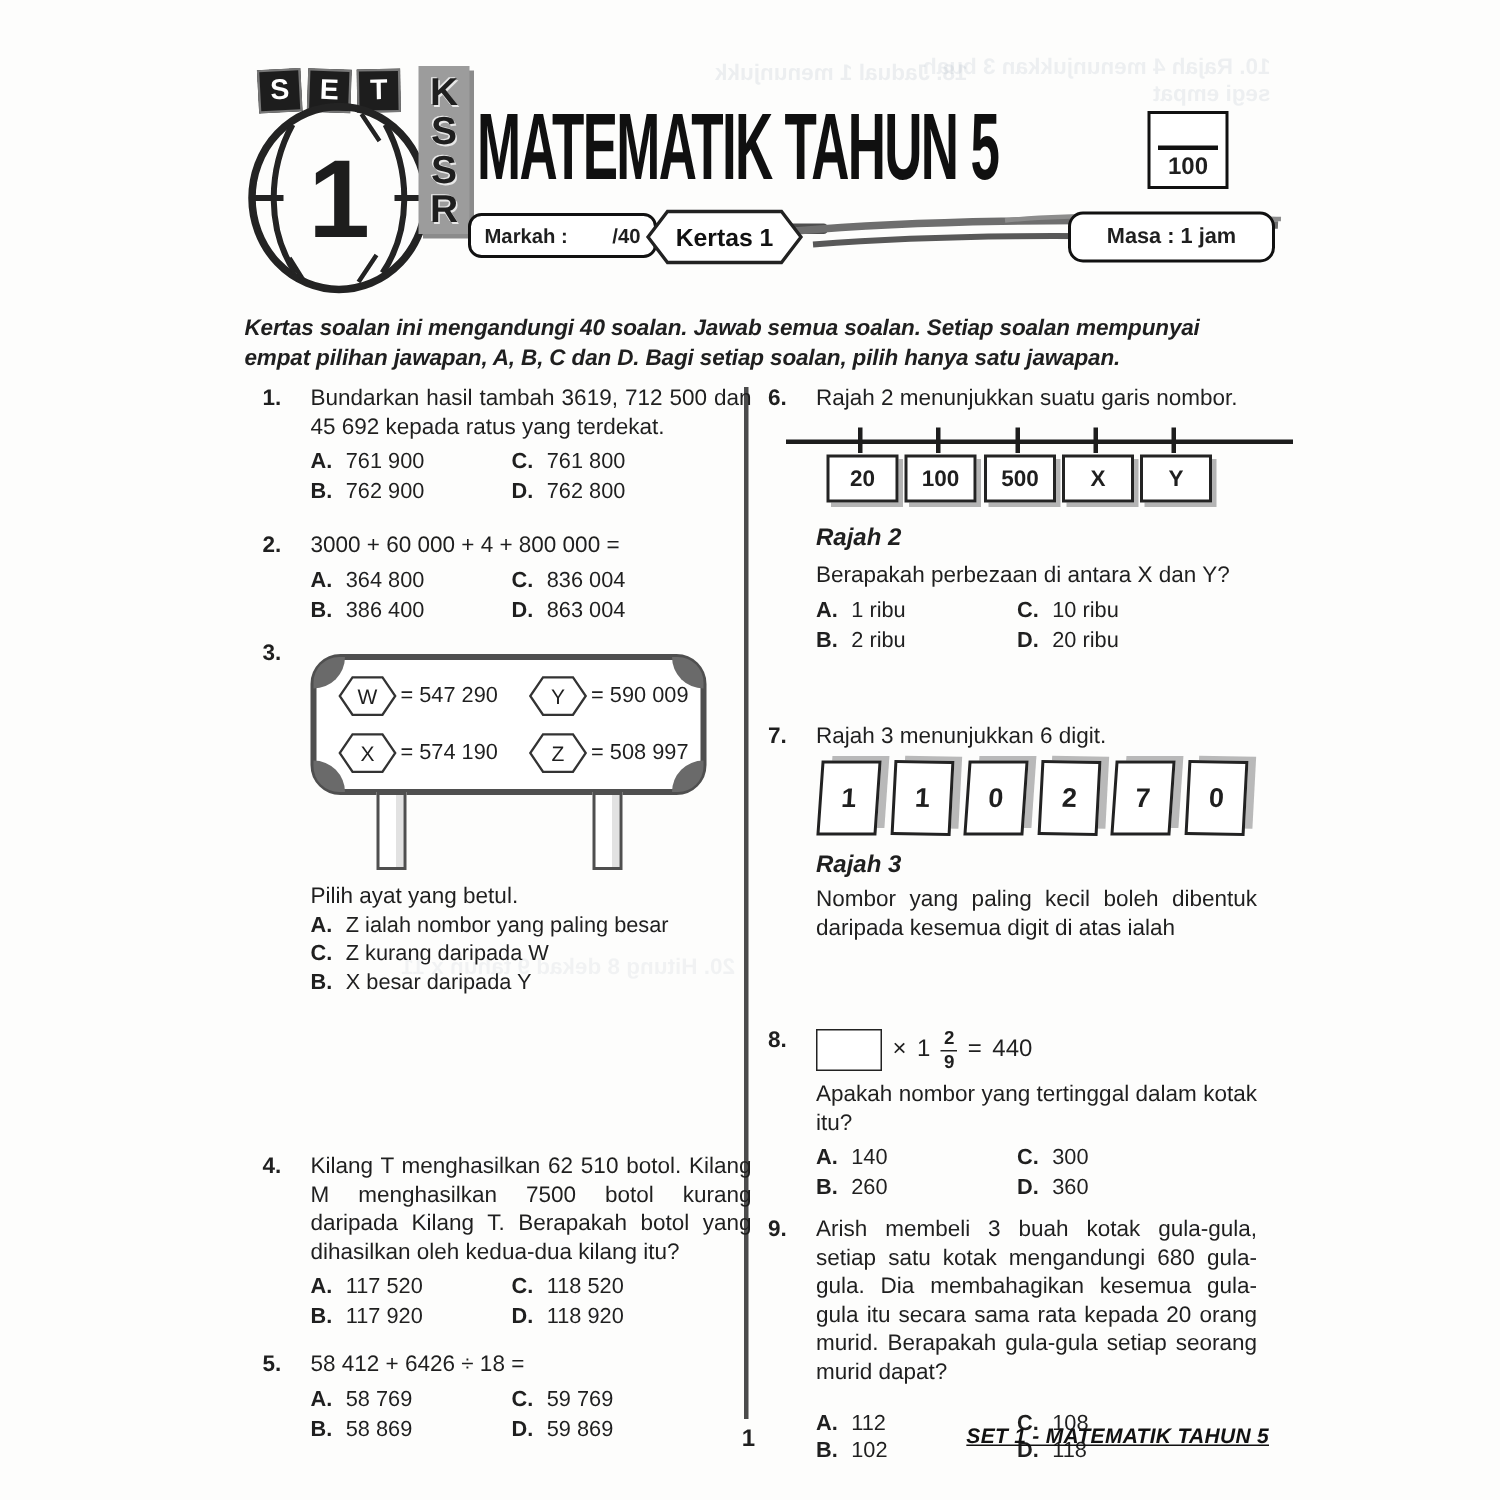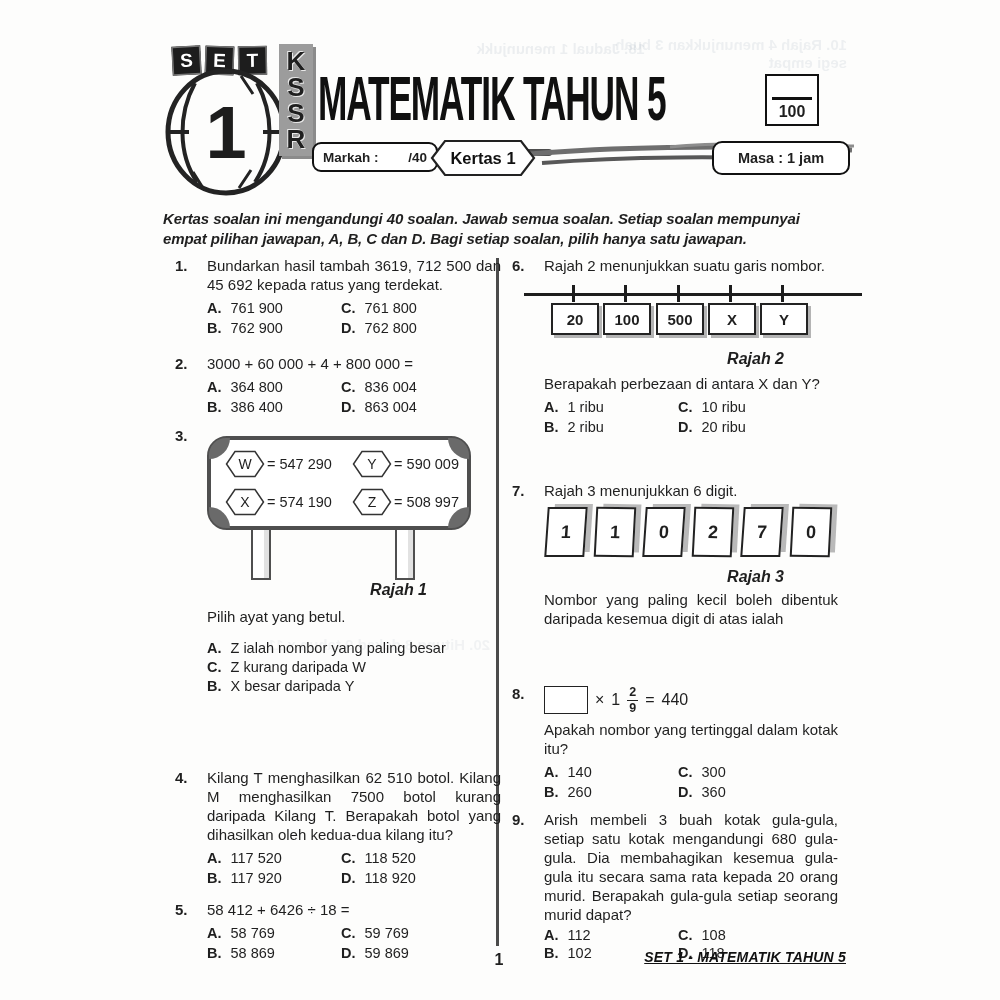--- a/index.html
+++ b/index.html
@@ -43,21 +43,21 @@
   .col-left{left:163px;} .col-right{left:508px;}
   .q{position:absolute;display:flex;width:334px;}
   .col-left .q{padding-left:12px;} .col-right .q{padding-left:4px;}
   .qnum{font-weight:bold;width:32px;flex:none;font-size:15px;line-height:19px;}
   .qbody{width:294px;}
   .qtext{font-size:15px;line-height:19px;text-align:justify;}
   .prompt{text-align:left;}
   .opts{display:grid;grid-template-columns:134px auto;margin-top:4px;font-size:14.5px;line-height:20px;}
   .opts-1col{display:block;line-height:19px;}
   .olab{font-weight:bold;margin-right:9px;}
-  .fig-caption{font-weight:bold;font-style:italic;text-align:right;font-size:16px;line-height:19px;}
+  .fig-caption{font-weight:bold;font-style:italic;text-align:left;font-size:16px;line-height:19px;}
 
   
   .board-wrap{position:relative;width:264px;height:144px;margin-top:10px;}
   .board-face{position:absolute;left:0;top:0;width:256px;height:86px;border:4px solid #4f4f4f;border-radius:20px;background:#fff;}
   .corner{position:absolute;width:21px;height:21px;background:#6a6a6a;}
   .c-tl{left:-2px;top:-2px;border-radius:17px 0 100% 0;}
   .c-tr{right:-2px;top:-2px;border-radius:0 17px 0 100%;}
   .c-bl{left:-2px;bottom:-2px;border-radius:0 100% 0 17px;}
   .c-br{right:-2px;bottom:-2px;border-radius:100% 0 17px 0;}
   .brow{position:absolute;left:14px;right:8px;display:flex;justify-content:space-between;}
@@ -221,23 +221,22 @@
                   <polygon points="10,1.5 30,1.5 38.5,14 30,26.5 10,26.5 1.5,14" fill="#fff" stroke="#333" stroke-width="1.5"></polygon>
                   <text x="20" y="19" text-anchor="middle" font-size="14" fill="#1f1f1f">Z</text>
                 </svg>
                 <span class="hexval">= 508 997</span>
               </div>
             </div>
           </div>
           <div class="leg leg1"></div>
           <div class="leg leg2"></div>
         </div>
-        <div class="fig-caption" style="width:220px;">Rajah 1</div>
         <div class="qtext prompt" style="margin-top:8px;">Pilih ayat yang betul.</div>
-        <div class="opts opts-1col" style="margin-top:13px;">
+        <div class="opts opts-1col" style="margin-top:1px;">
           <div><span class="olab">A.</span><span>Z ialah nombor yang paling besar</span></div>
           <div><span class="olab">C.</span><span>Z kurang daripada W</span></div>
           <div><span class="olab">B.</span><span>X besar daripada Y</span></div>
         </div>
       </div>
     </div>
 
     <div class="q" style="top:768px">
       <div class="qnum">4.</div>
       <div class="qbody">
@@ -333,21 +332,21 @@
           <div><span class="olab">B.</span><span>260</span></div>
           <div><span class="olab">D.</span><span>360</span></div>
         </div>
       </div>
     </div>
 
     <div class="q" style="top:810px">
       <div class="qnum">9.</div>
       <div class="qbody">
         <div class="qtext">Arish membeli 3 buah kotak gula-gula, setiap satu kotak mengandungi 680 gula-gula. Dia membahagikan kesemua gula-gula itu secara sama rata kepada 20 orang murid. Berapakah gula-gula setiap seorang murid dapat?</div>
-        <div class="opts" style="line-height:18px;margin-top:2px;">
+        <div class="opts" style="line-height:18px;margin-top:16px;">
           <div><span class="olab">A.</span><span>112</span></div>
           <div><span class="olab">C.</span><span>108</span></div>
           <div><span class="olab">B.</span><span>102</span></div>
           <div><span class="olab">D.</span><span>118</span></div>
         </div>
       </div>
     </div>
   </div>
 
   <div class="pagenum">1</div>

